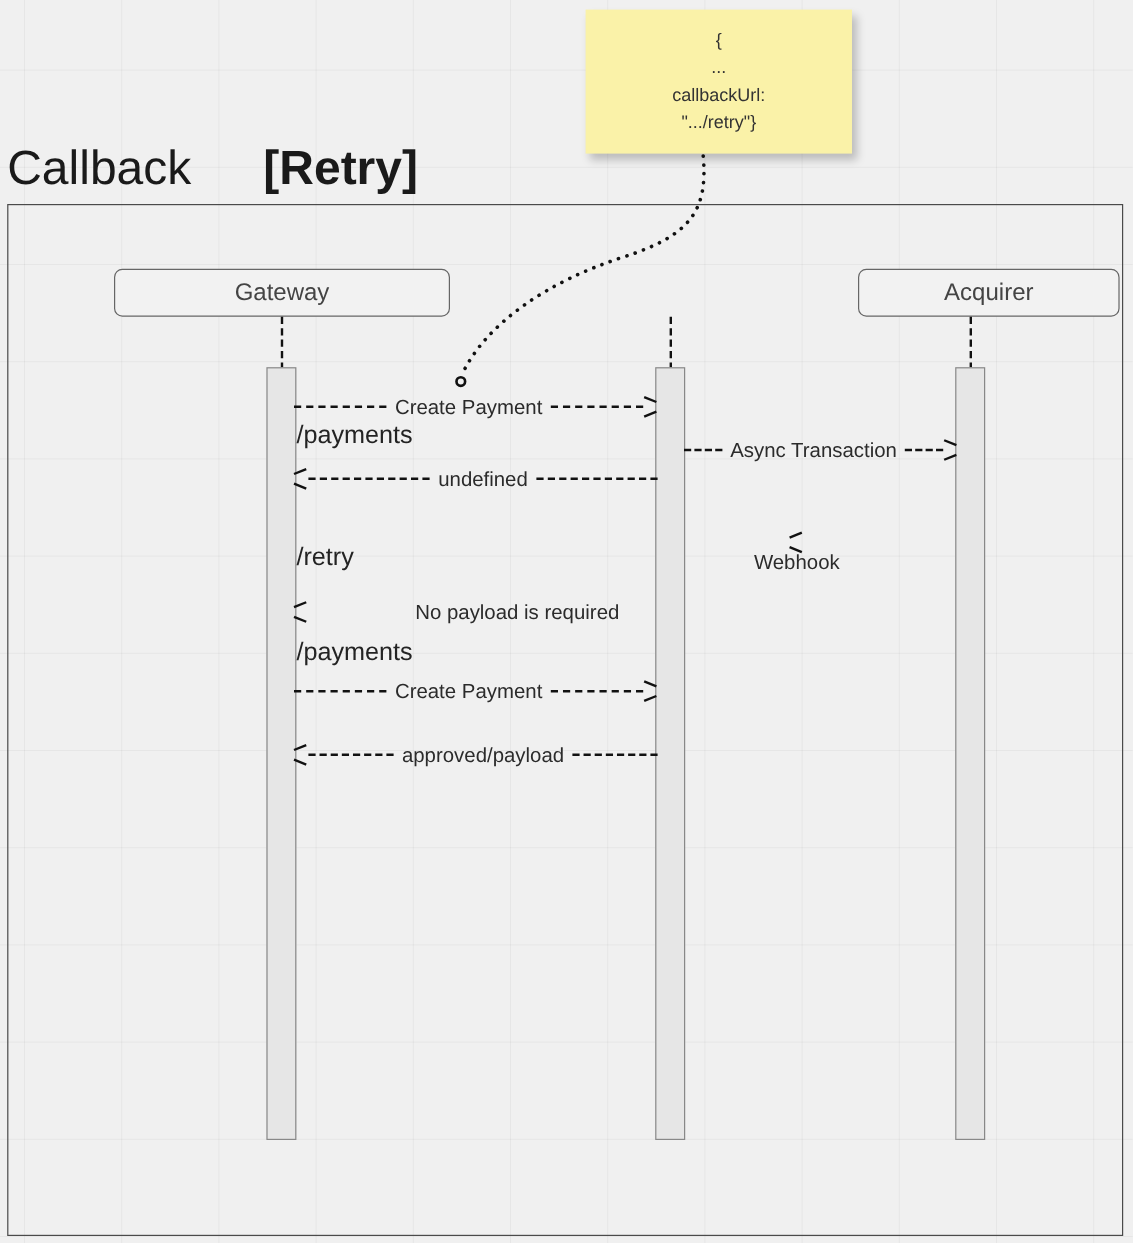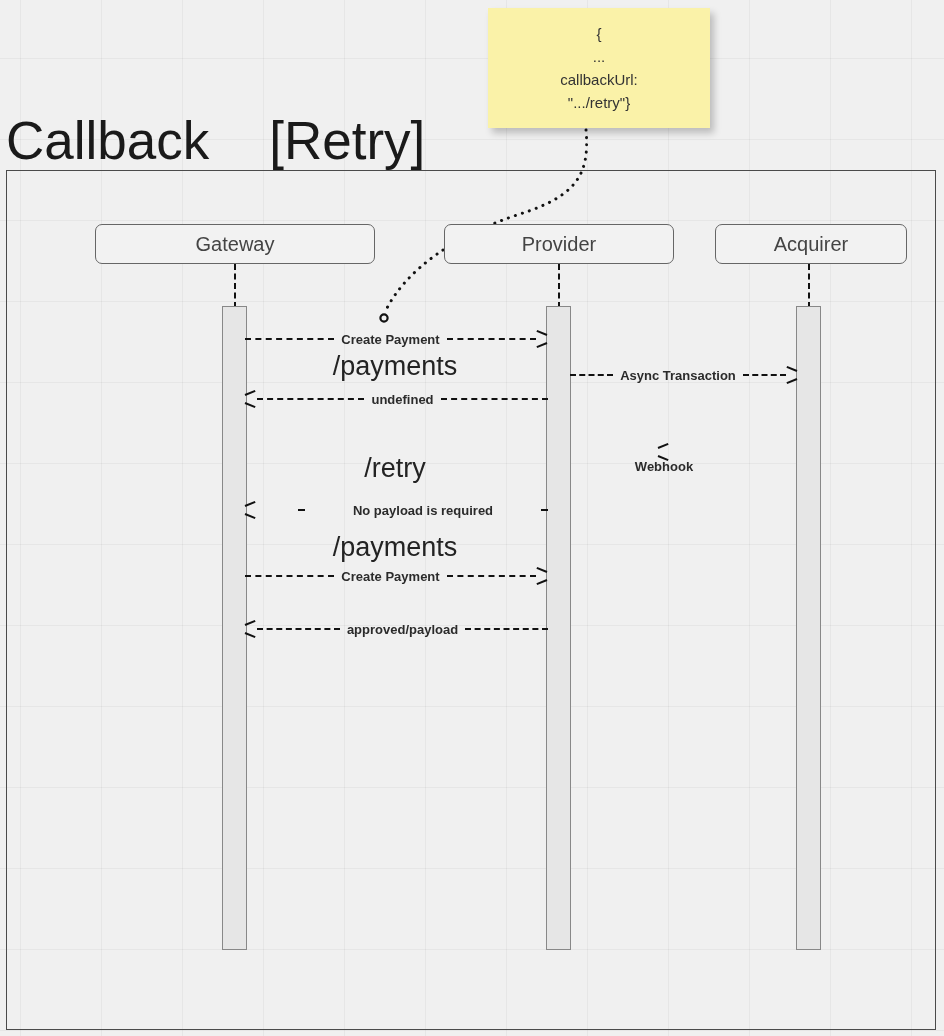--- a/index.html
+++ b/index.html
@@ -25,27 +25,27 @@
   }
 
   
   #title-row {
     position: absolute;
     left: 6px;
     top: 112px;
     height: 56px;
     display: flex;
     align-items: center;
-    font-size: 53px;
+    font-size: 40px;
     color: #1a1a1a;
     letter-spacing: 0px;
     white-space: nowrap;
   }
   #title-row .t-main { font-weight: 400; }
-  #title-row .t-guard { font-weight: 400; margin-left: 60px; }
+  #title-row .t-guard { font-weight: 700; margin-left: 60px; }
 
   
   #note {
     position: absolute;
     left: 488px;
     top: 8px;
     width: 222px;
     height: 120px;
     background: #faf2a8;
     box-shadow: 4px 5px 7px rgba(0,0,0,0.22);
@@ -112,25 +112,24 @@
     pointer-events: none;
   }
   .msg .seg {
     flex: 1 1 auto;
     height: 0;
     border-top: 2px dashed #111;
   }
   .msg .mlabel {
     flex: 0 0 auto;
     padding: 0 7px;
-    font-size: 13px;
+    font-size: 17px;
     color: #2b2b2b;
     white-space: nowrap;
     line-height: 1;
-    font-weight: bold;
   }
   .msg .head {
     flex: 0 0 auto;
     width: 12px;
     height: 12px;
     position: relative;
   }
   .msg .head::before,
   .msg .head::after {
     content: "";
@@ -141,24 +140,24 @@
     left: 0;
   }
   .msg.right .head::before { top: 1px;  transform: rotate(22deg);  transform-origin: right center; }
   .msg.right .head::after  { top: 9px;  transform: rotate(-22deg); transform-origin: right center; }
   .msg.left  .head::before { top: 1px;  transform: rotate(-22deg); transform-origin: left center; }
   .msg.left  .head::after  { top: 9px;  transform: rotate(22deg);  transform-origin: left center; }
 
   
   .freelabel {
     position: absolute;
-    font-size: 27px;
+    font-size: 21px;
     color: #232323;
     white-space: nowrap;
-    text-align: center;
+    text-align: left;
   }
 
   
   #callback-curve {
     position: absolute;
     left: 0;
     top: 0;
     width: 944px;
     height: 1036px;
     pointer-events: none;
@@ -184,24 +183,21 @@
   <div id="frame"></div>
 
   <div id="title-row">
     <span class="t-main">Callback</span>
     <span class="t-guard">[Retry]</span>
   </div>
 
   <div class="participant" style="left:95px; top:224px; width:280px;">
     <span>Gateway</span>
   </div>
-  <div class="participant" style="left:444px; top:224px; width:230px;">
-    <span>Provider</span>
-  </div>
-  <div class="participant" style="left:715px; top:224px; width:192px;">
+  <div class="participant" style="left:715px; top:224px; width:218px;">
     <span>Acquirer</span>
   </div>
 
   <div class="lifeline" style="left:234px; top:264px; height:44px;"></div>
   <div class="lifeline" style="left:558px; top:264px; height:44px;"></div>
   <div class="lifeline" style="left:808px; top:264px; height:44px;"></div>
 
   <div class="activation" style="left:222px; top:306px; height:644px;"></div>
   <div class="activation" style="left:546px; top:306px; height:644px;"></div>
   <div class="activation" style="left:796px; top:306px; height:644px;"></div>

